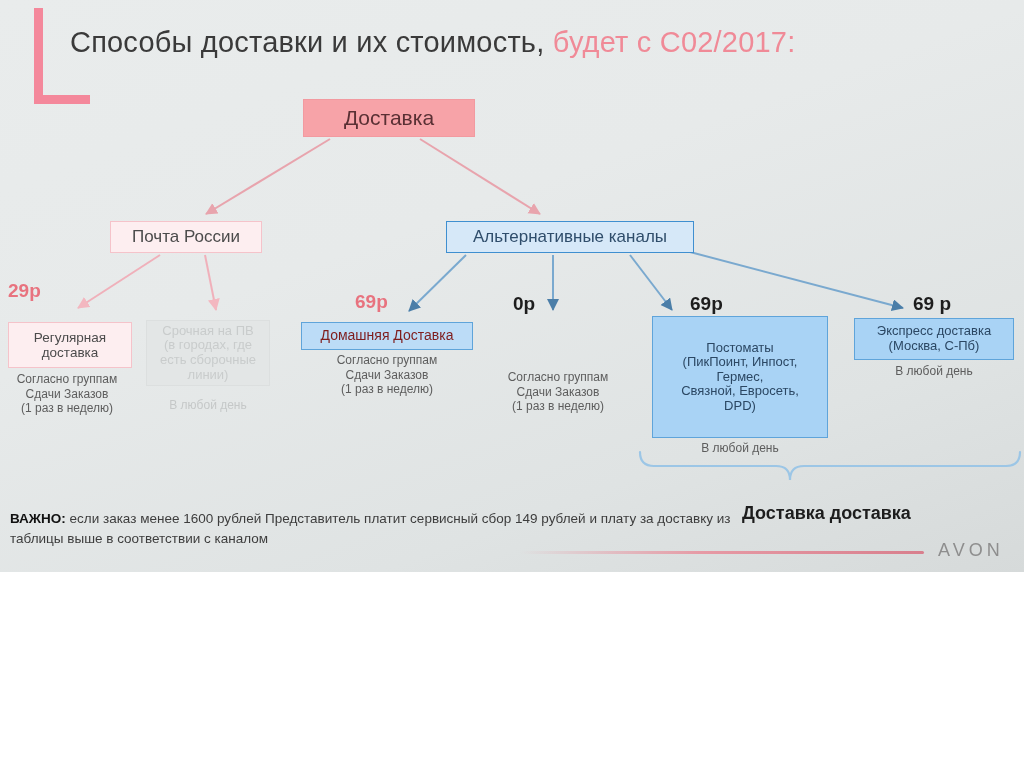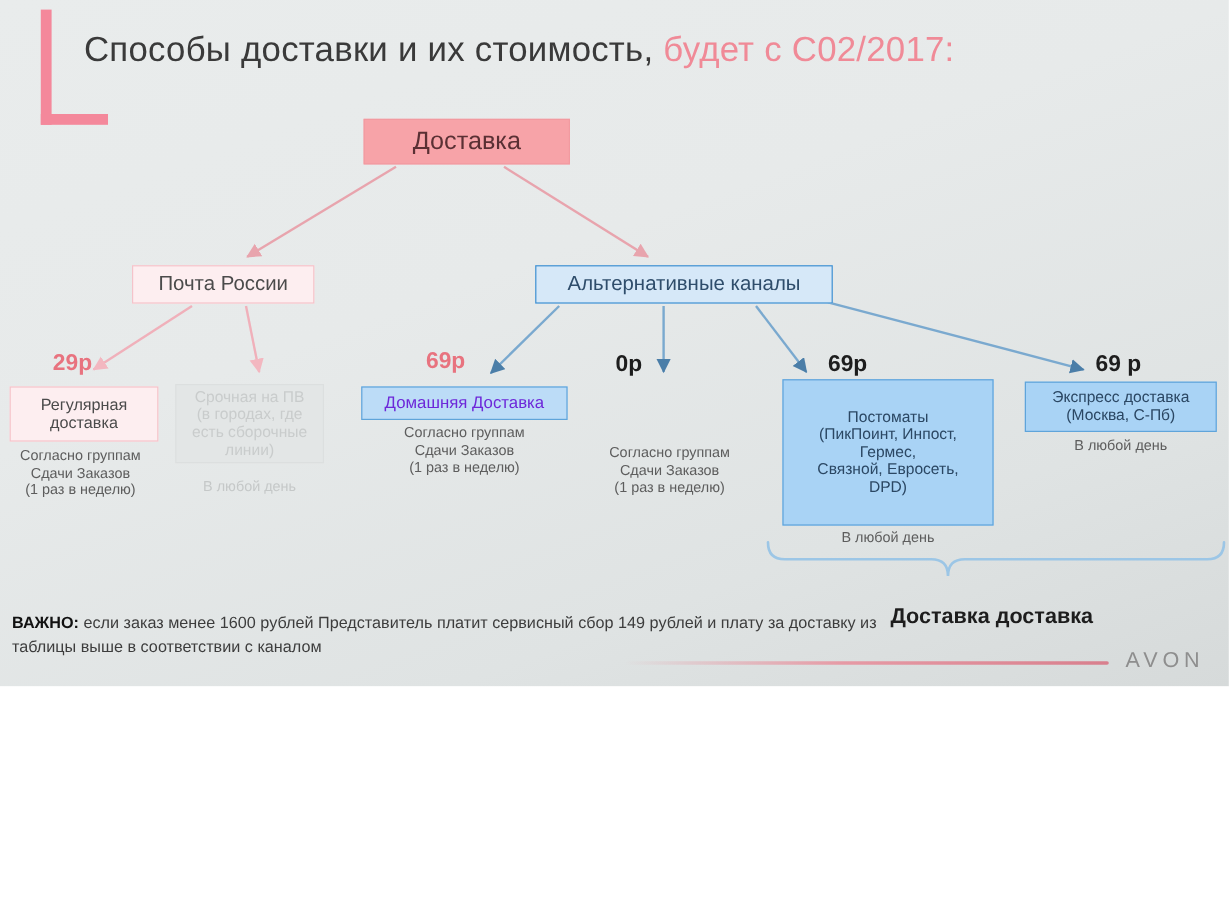--- a/index.html
+++ b/index.html
@@ -26,40 +26,40 @@
     font-size:29px;color:#3a3a3a;white-space:nowrap;letter-spacing:.2px;
   }
   .title .accent{color:#f08a97;}
 
   
   .node{position:absolute;box-sizing:border-box;display:flex;align-items:center;
         justify-content:center;text-align:center;line-height:1.12;}
   .node-pink-solid{background:#f7a3a8;border:1px solid #f29aa0;color:#5a3034;}
   .node-pink-light{background:#fdeef0;border:1px solid #f5c3ca;color:#4b4b4b;}
   .node-blue-light{background:#d6e8f8;border:1px solid #3f8fd0;color:#2f4d6b;}
-  .node-blue-mid{background:#bcdcf7;border:1px solid #5fa4da;color:#6d28d9;}
+  .node-blue-mid{background:#bcdcf7;border:1px solid #5fa4da;color:#7f1d1d;}
   .node-blue-strong{background:#a9d3f5;border:1px solid #5fa4da;color:#2b4763;}
   .node-gray{background:#e3e6e6;border:1px solid #dcdfdf;color:#c9cccc;}
 
   .root{left:303px;top:99px;width:172px;height:38px;font-size:21px;}
   .lvl2-post{left:110px;top:221px;width:152px;height:32px;font-size:17px;}
   .lvl2-alt{left:446px;top:221px;width:248px;height:32px;font-size:17px;}
 
   .leaf-reg{left:8px;top:322px;width:124px;height:46px;font-size:13.5px;}
   .leaf-urg{left:146px;top:320px;width:124px;height:66px;font-size:13px;padding:4px;}
   .leaf-home{left:301px;top:322px;width:172px;height:28px;font-size:14px;}
   .leaf-comm{left:490px;top:320px;width:136px;height:44px;font-size:13px;}
   .leaf-post{left:652px;top:316px;width:176px;height:122px;font-size:13px;padding:18px;}
   .leaf-exp{left:854px;top:318px;width:160px;height:42px;font-size:13px;padding:3px;}
 
   
   .price{position:absolute;font-weight:bold;font-size:19px;white-space:nowrap;}
   .price-pink{color:#e8737f;}
   .price-dark{color:#1d1d1d;}
-  .p-29{left:8px;top:292px;margin-left:36px;}
+  .p-29{left:8px;top:280px;}
   .p-69a{left:355px;top:291px;}
   .p-0{left:513px;top:293px;}
   .p-69b{left:690px;top:293px;}
   .p-69c{left:913px;top:293px;}
 
   
   .cap{position:absolute;text-align:center;font-size:12px;line-height:1.22;color:#5d5d5d;white-space:nowrap;}
   .cap-faded{color:#c5c8c8;}
   .cap-reg{left:0px;top:372px;width:134px;}
   .cap-urg{left:146px;top:398px;width:124px;}

